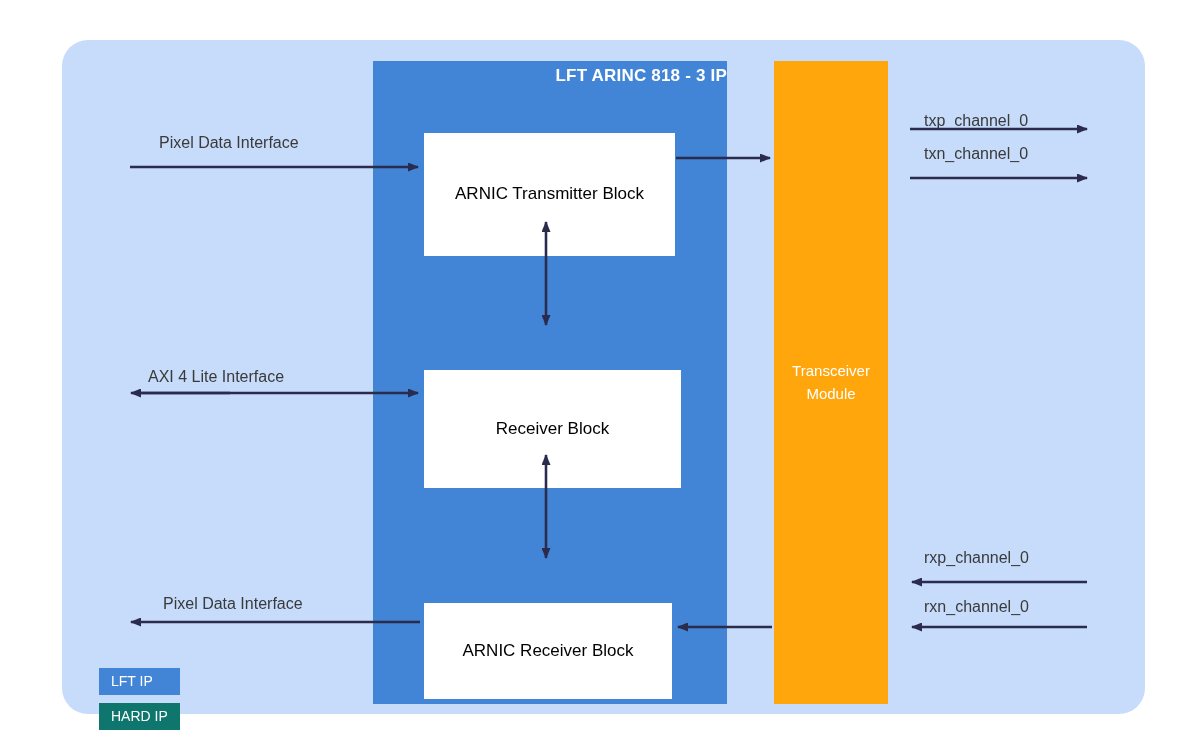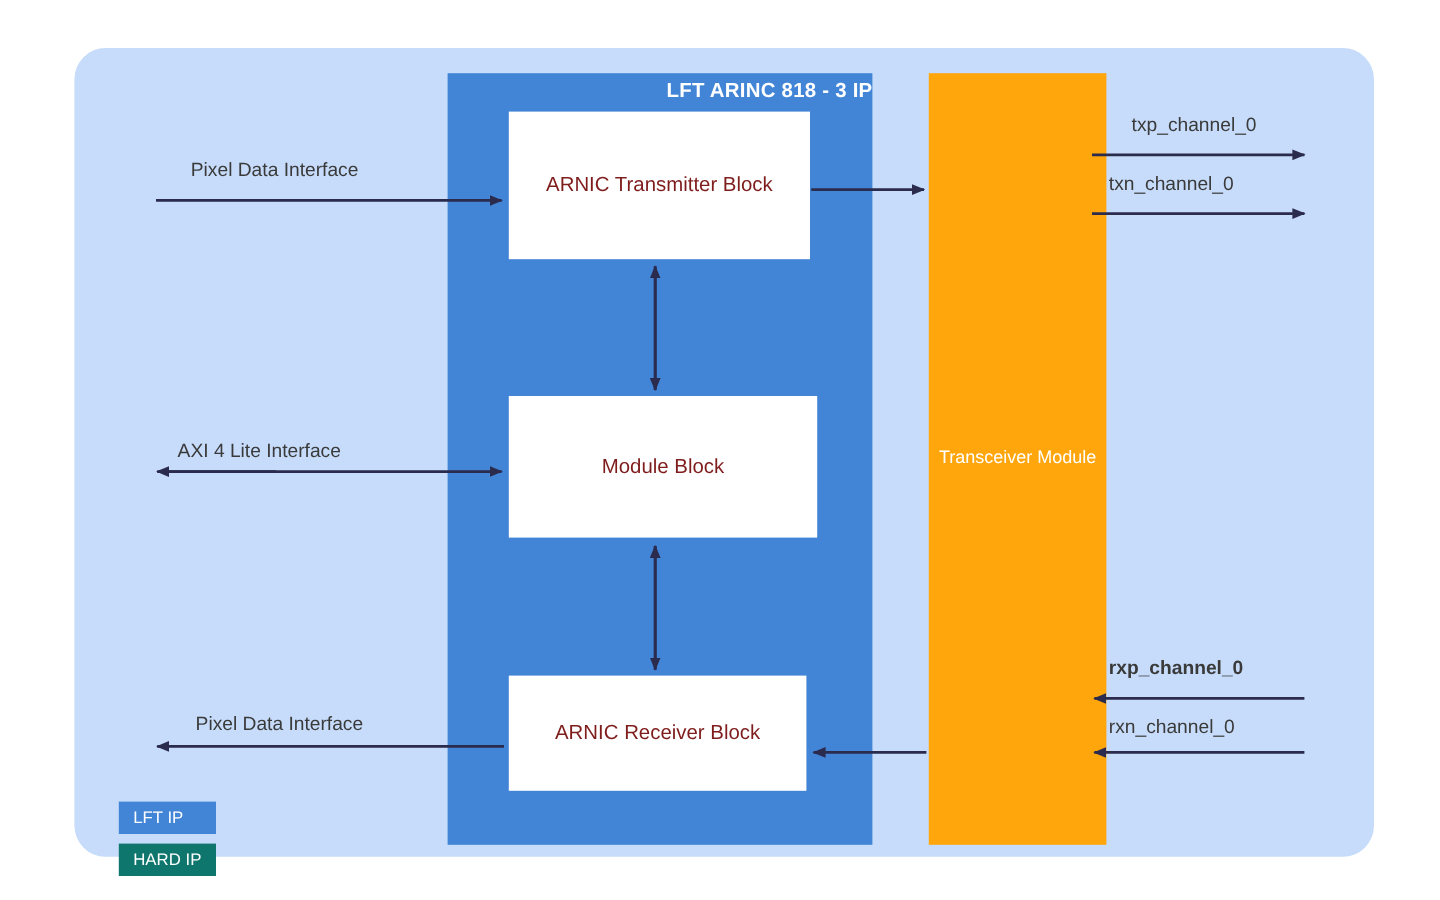--- a/index.html
+++ b/index.html
@@ -46,27 +46,28 @@
     text-align: right;
     color: #ffffff;
     font-size: 17px;
     font-weight: bold;
     letter-spacing: 0.2px;
   }
   
   .white-block {
     position: absolute;
     background: #ffffff;
-    color: #7f1d1d;
+    color: #000000;
     font-size: 17px;
     display: flex;
     align-items: center;
     justify-content: center;
     text-align: center;
     line-height: 1.45;
+    margin-top: 40px;
   }
   #tx-block {
     left: 424px;
     top: 93px;
     width: 251px;
     height: 123px;
   }
   #control-block {
     left: 424px;
     top: 330px;
@@ -77,44 +78,44 @@
     left: 424px;
     top: 563px;
     width: 248px;
     height: 96px;
   }
   
   #transceiver-block {
     position: absolute;
     left: 774px;
     top: 61px;
-    width: 148px;
+    width: 114px;
     height: 643px;
     background: #ffa60d;
     color: #ffffff;
     font-size: 15px;
     display: flex;
     align-items: center;
     justify-content: center;
     text-align: center;
     line-height: 1.5;
   }
   
   .diag-label {
     position: absolute;
     color: #3a3a3a;
     font-size: 16px;
     white-space: nowrap;
   }
   #label-pixel-in   { left: 159px; top: 134px; }
   #label-axi        { left: 148px; top: 368px; }
   #label-pixel-out  { left: 163px; top: 595px; }
-  #label-txp        { left: 924px; top: 96px; margin-left: 19px; }
+  #label-txp        { left: 924px; top: 112px; }
   #label-txn        { left: 924px; top: 145px; }
-  #label-rxp        { left: 924px; top: 549px; font-weight: bold; }
+  #label-rxp        { left: 924px; top: 549px; }
   #label-rxn        { left: 924px; top: 598px; }
 
   
   #legend {
     position: absolute;
     left: 99px;
     top: 668px;
     display: flex;
     gap: 8px;
     flex-direction: column;
@@ -142,21 +143,21 @@
 <body>
 
 <div id="canvas">
 
   <div id="outer-panel"></div>
 
   <div id="lft-ip-block"></div>
   <div id="lft-ip-title">LFT ARINC 818 - 3 IP</div>
 
   <div class="white-block" id="tx-block">ARNIC Transmitter Block</div>
-  <div class="white-block" id="control-block">Module Block</div>
+  <div class="white-block" id="control-block">Receiver Block</div>
   <div class="white-block" id="rx-block">ARNIC Receiver Block</div>
 
   <div id="transceiver-block">Transceiver Module</div>
 
   <div class="diag-label" id="label-pixel-in">Pixel Data Interface</div>
   <div class="diag-label" id="label-axi">AXI 4 Lite Interface</div>
   <div class="diag-label" id="label-pixel-out">Pixel Data Interface</div>
   <div class="diag-label" id="label-txp">txp_channel_0</div>
   <div class="diag-label" id="label-txn">txn_channel_0</div>
   <div class="diag-label" id="label-rxp">rxp_channel_0</div>

